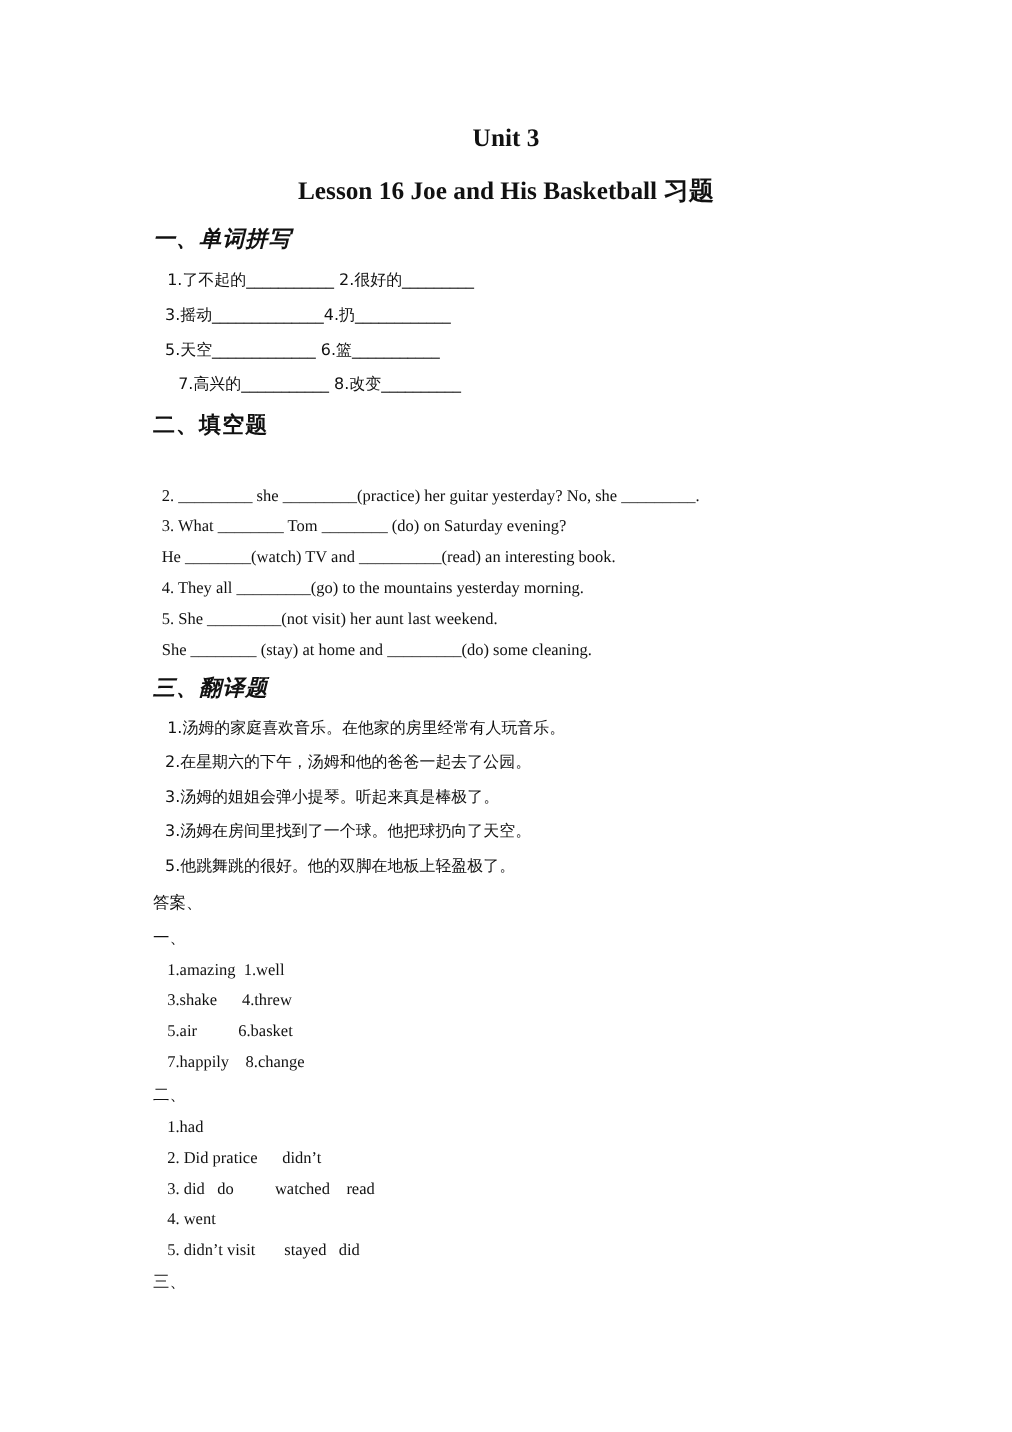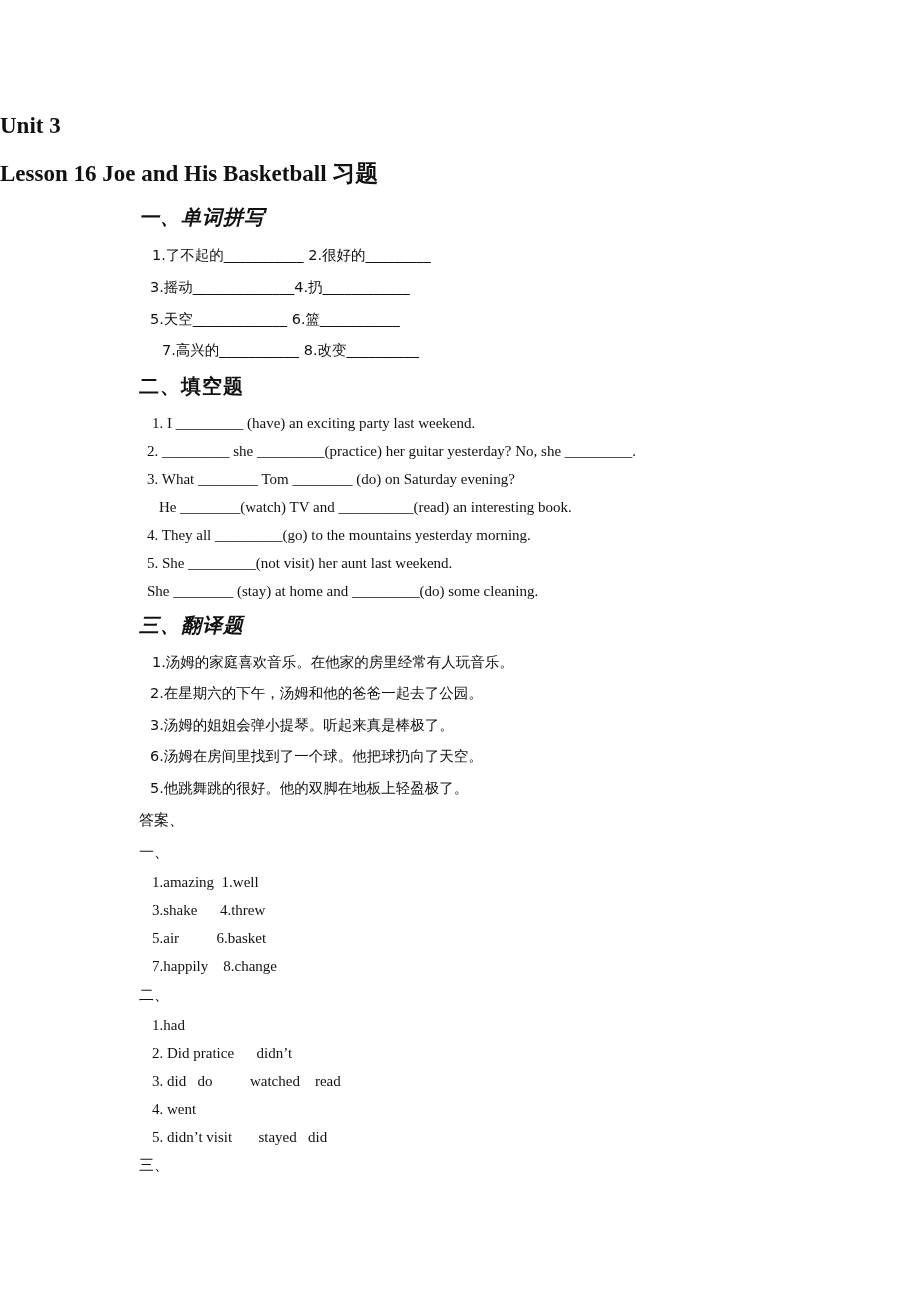--- a/index.html
+++ b/index.html
@@ -1,19 +1,19 @@
 <!DOCTYPE html>
 <html><head>
   <meta charset="utf-8">
   <style>
     html, body { margin: 0; padding: 0; background: #ffffff; }
     body { width: 920px; height: 1302px; position: relative; overflow: hidden;
            font-family: "Liberation Serif", "DejaVu Serif", serif; color: #111; }
     .page { position: absolute; left: 0; top: 0; width: 920px; height: 1302px; background: #fff; }
-    .title { position: absolute; left: 0; width: 920px; font-weight: bold;
+    .title { position: absolute; left: 0; width: 920px; text-align: center; font-weight: bold;
              font-family: "Liberation Serif", serif; font-size: 23px; white-space: nowrap; }
     .h-section { position: absolute; left: 139px; font-size: 20px; font-weight: bold;
                  font-family: "DejaVu Sans", sans-serif; white-space: nowrap; letter-spacing: 1px; }
     .line { position: absolute; font-size: 15px; white-space: pre; line-height: 18px; }
     .cn { font-family: "DejaVu Sans", "Liberation Serif", sans-serif; font-size: 14.5px; }
     .answer-hdr { position: absolute; left: 139px; font-size: 15px; font-family: "DejaVu Sans", sans-serif; white-space: pre; }
   </style>
 </head>
 <body>
 
@@ -22,33 +22,32 @@
   <div class="title" style="top:113px;">Unit 3</div>
   <div class="title" style="top:158px;">Lesson 16 Joe and His Basketball 习题</div>
 
   <div class="h-section" style="top:204px;font-style:italic;">一、单词拼写</div>
   <div class="line cn" style="left:152px; top:246px;">1.了不起的___________ 2.很好的_________</div>
   <div class="line cn" style="left:150px; top:278px;">3.摇动______________4.扔____________</div>
   <div class="line cn" style="left:150px; top:310px;">5.天空_____________ 6.篮___________</div>
   <div class="line cn" style="left:162px; top:341px;">7.高兴的___________ 8.改变__________</div>
 
   <div class="h-section" style="top:373px;">二、填空题</div>
-  <div class="line" style="left:152px; top:414px;">1. I _________ (have) an exciting party last weekend.</div>
   <div class="line" style="left:147px; top:442px;">2. _________ she _________(practice) her guitar yesterday? No, she _________.</div>
   <div class="line" style="left:147px; top:470px;">3. What ________ Tom ________ (do) on Saturday evening?</div>
-  <div class="line" style="left:159px; top:498px;font-family:Liberation Serif, serif;">He ________(watch) TV and __________(read) an interesting book.</div>
+  <div class="line" style="left:147px; top:498px;font-family:Liberation Serif, serif;">He ________(watch) TV and __________(read) an interesting book.</div>
   <div class="line" style="left:147px; top:526px;">4. They all _________(go) to the mountains yesterday morning.</div>
   <div class="line" style="left:147px; top:554px;">5. She _________(not visit) her aunt last weekend.</div>
   <div class="line" style="left:147px; top:582px;">She ________ (stay) at home and _________(do) some cleaning.</div>
 
   <div class="h-section" style="top:612px;font-style:italic;">三、翻译题</div>
   <div class="line cn" style="left:152px; top:653px;">1.汤姆的家庭喜欢音乐。在他家的房里经常有人玩音乐。</div>
   <div class="line cn" style="left:150px; top:684px;">2.在星期六的下午，汤姆和他的爸爸一起去了公园。</div>
   <div class="line cn" style="left:150px; top:716px;">3.汤姆的姐姐会弹小提琴。听起来真是棒极了。</div>
-  <div class="line cn" style="left:150px; top:747px;">6.汤姆在房间里找到了一个球。他把球扔向了天空。</div>
+  <div class="line cn" style="left:150px; top:747px;">3.汤姆在房间里找到了一个球。他把球扔向了天空。</div>
   <div class="line cn" style="left:150px; top:779px;">5.他跳舞跳的很好。他的双脚在地板上轻盈极了。</div>
 
   <div class="answer-hdr" style="top:811px;">答案、</div>
   <div class="answer-hdr" style="top:843px;">一、</div>
   <div class="line" style="left:152px; top:873px;">1.amazing  1.well</div>
   <div class="line" style="left:152px; top:901px;">3.shake      4.threw</div>
   <div class="line" style="left:152px; top:929px;">5.air          6.basket</div>
   <div class="line" style="left:152px; top:957px;">7.happily    8.change</div>
 
   <div class="answer-hdr" style="top:986px;">二、</div>

